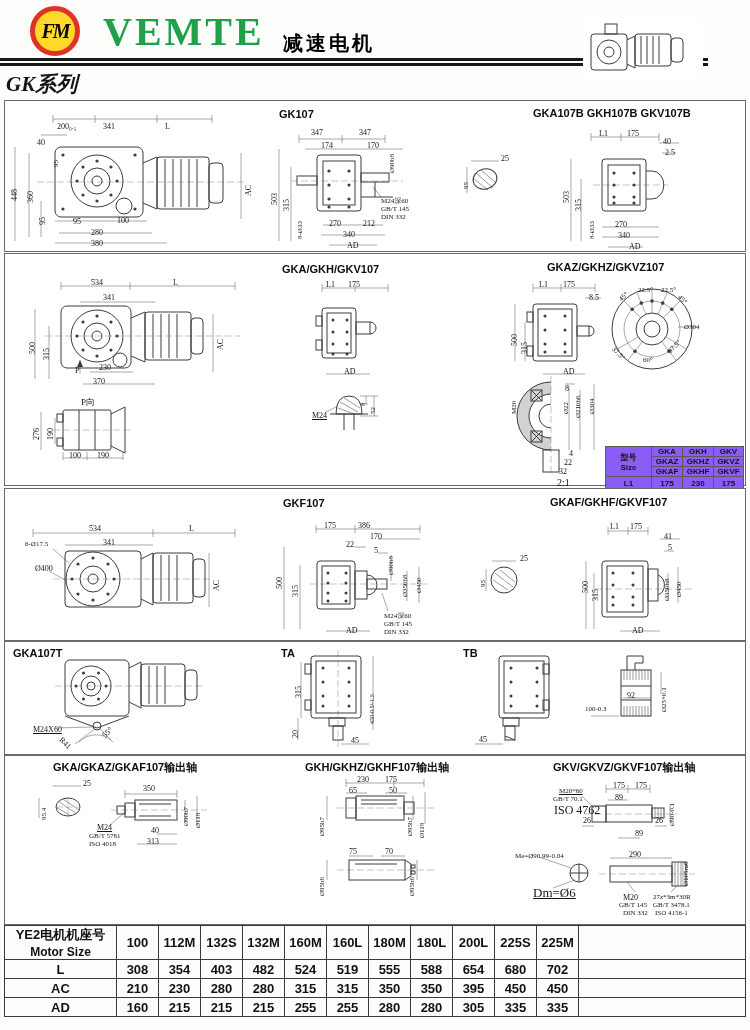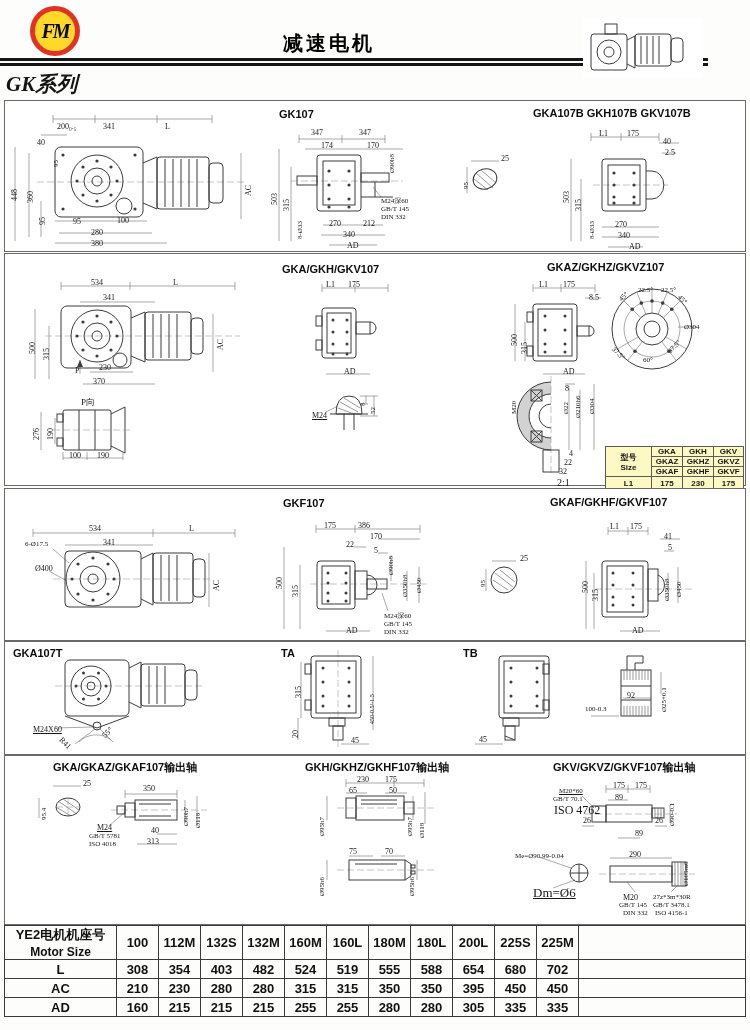--- a/index.html
+++ b/index.html
@@ -19,32 +19,33 @@
 .panel-title{position:absolute;font:bold 11px "Liberation Sans",sans-serif;color:#0c0c0c;white-space:nowrap;line-height:1}
 .rule{position:absolute;left:0;right:0;background:#171717;height:2.5px}
 .brand{position:absolute;font:bold 40px "Liberation Serif",serif;color:#21a04c;letter-spacing:3px}
 .prodtitle{position:absolute;font:bold 20px "Liberation Sans",sans-serif;color:#000;letter-spacing:3px}
 .series{position:absolute;font:bold italic 21px "Liberation Serif",serif;color:#141414}
 .hdr-img{position:absolute;background:#fff;z-index:5}
 table.mt{border-collapse:collapse;width:742px;table-layout:fixed}
 table.mt td{border:1px solid #3a3a3a;text-align:center;vertical-align:middle;font:bold 13px "Liberation Sans",sans-serif;color:#111;padding:0;overflow:hidden}
 table.mt .hl{font:bold 13px "Liberation Sans",sans-serif}
 table.mt .h2{font:bold 12px "Liberation Sans",sans-serif}
-table.st{border-collapse:collapse;table-layout:fixed;background:#fef9c3}
+table.st{border-collapse:collapse;table-layout:fixed;background:#8b5cf6}
 table.st td{border:1px solid #5a5a5a;text-align:center;vertical-align:middle;font:bold 8px "Liberation Sans",sans-serif;padding:0;color:#151515}
 .logo-ring{position:absolute;width:50px;height:50px;border-radius:50%;background:#ffd92a;border:5px solid #e03327;display:flex;align-items:center;justify-content:center}
 .logo-ring span{font:bold italic 20px "Liberation Serif",serif;color:#0a0a0a;letter-spacing:-2px}
 </style>
 </head>
 <body>
 
 <div class="abs" style="left:0;top:0;width:708px;height:100px">
   <div class="logo-ring" style="left:30px;top:6px">
     <span>FM</span>
   </div>
+  <div class="brand" style="left:103px;top:8px">VEMTE</div>
   <div class="prodtitle" style="left:283px;top:30px">减速电机</div>
   <div class="rule" style="top:58px"></div>
   <div class="rule" style="top:63px"></div>
   <div class="hdr-img" style="left:583px;top:18px;width:120px;height:60px">
     <svg class="draw" width="120" height="60" style="position:absolute;left:0;top:0">
       <g style="stroke:#9a9a9a">
         <rect x="8" y="16" width="36" height="36" rx="3"></rect>
           <circle cx="26" cy="34" r="12"></circle>
           <circle cx="26" cy="34" r="5"></circle>
         <rect x="22" y="6" width="12" height="10"></rect>

